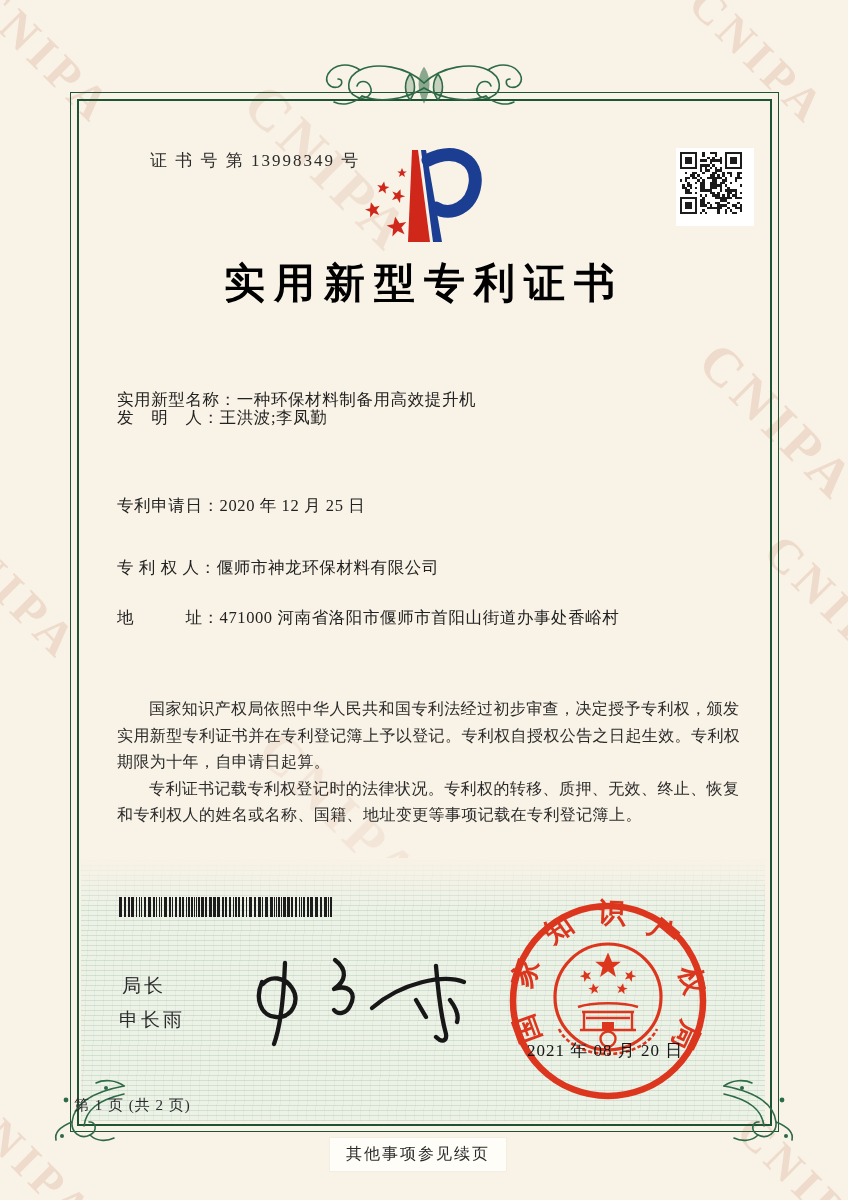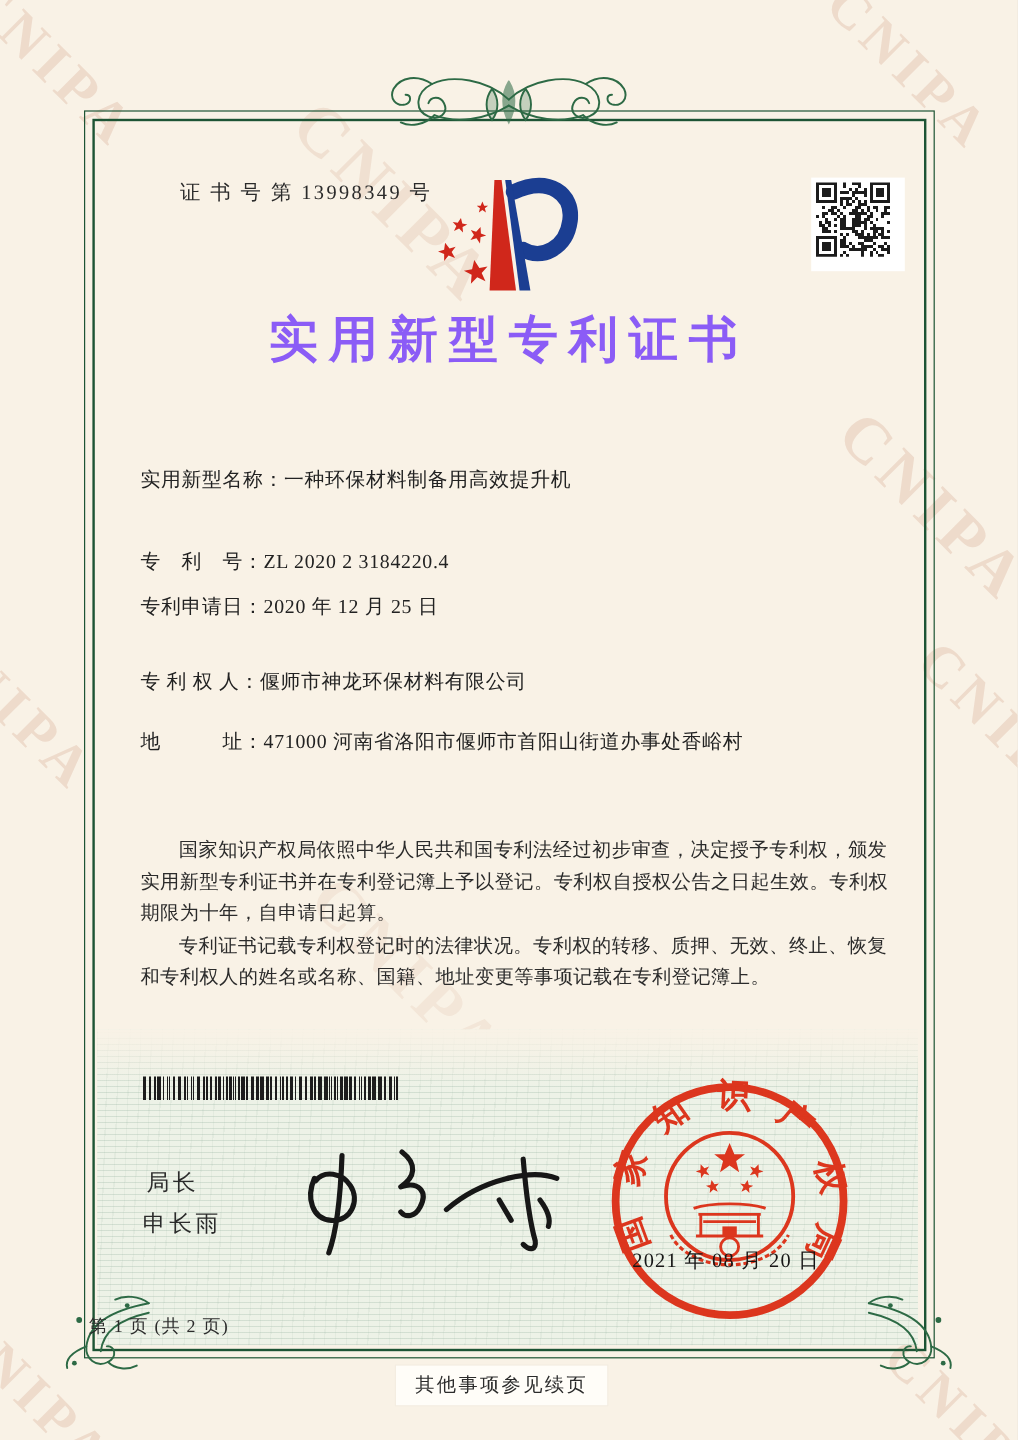--- a/index.html
+++ b/index.html
@@ -28,21 +28,21 @@
 
   .ornament{position:absolute;z-index:3;}
 
   .cert-number{position:absolute;left:104px;top:149px;font-size:17px;letter-spacing:2px;z-index:4;margin-left:46px;}
 
   .logo{position:absolute;left:352px;top:144px;z-index:4;}
   .qr{position:absolute;left:676px;top:148px;width:70px;height:70px;background:#fff;padding:4px;z-index:4;}
   .qr svg{display:block;width:62px;height:62px;shape-rendering:crispEdges;}
 
   .title{position:absolute;left:74px;top:256px;width:700px;text-align:center;
-      font-size:41px;font-weight:bold;letter-spacing:9px;color:#8b5cf6;z-index:4;}
+      font-size:41px;font-weight:bold;letter-spacing:9px;color:#000000;z-index:4;}
 
   .field{position:absolute;left:117px;font-size:16.5px;letter-spacing:0.6px;line-height:24px;z-index:4;white-space:nowrap;}
   .field .lab{color:#222;}
   .field .val{color:#222;}
   .grant-gap{display:inline-block;width:74px;}
 
   .body-text{position:absolute;left:117px;top:696px;width:626px;font-size:16px;
       line-height:26.5px;letter-spacing:0.4px;z-index:4;}
   .body-text p{margin:0;text-indent:32px;}
 
@@ -443,22 +443,22 @@
           <rect x="22" y="24" width="1" height="1"></rect>
         </g>
       </svg>
   </div>
 
   <div class="title">实用新型专利证书</div>
 
   <div class="field" style="top:356px;margin-top:32px;">
     <span class="lab">实用新型名称：</span><span class="val">一种环保材料制备用高效提升机</span>
   </div>
-  <div class="field" style="top:456px;">
-    <span class="lab">专　利　号：</span><span class="val">ZL 2020 2 3184220.4</span>
+  <div class="field" style="top:406px;">
+    <span class="lab">发　明　人：</span><span class="val">王洪波;李凤勤</span>
   </div>
   <div class="field" style="top:494px;font-family:Liberation Serif, serif;">
     <span class="lab">专利申请日：</span><span class="val">2020 年 12 月 25 日</span>
   </div>
   <div class="field" style="top:556px;">
     <span class="lab">专 利 权 人：</span><span class="val">偃师市神龙环保材料有限公司</span>
   </div>
   <div class="field" style="top:606px;">
     <span class="lab">地　　　址：</span><span class="val">471000  河南省洛阳市偃师市首阳山街道办事处香峪村</span>
   </div>

